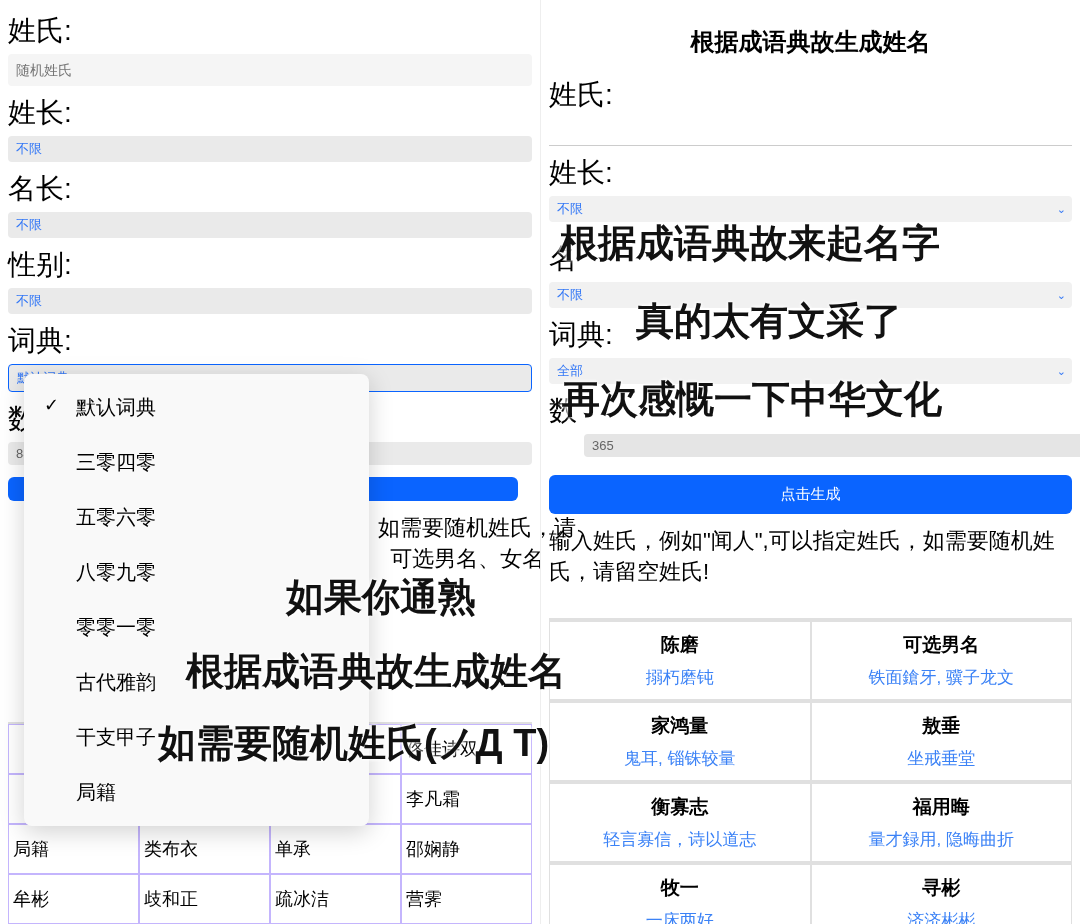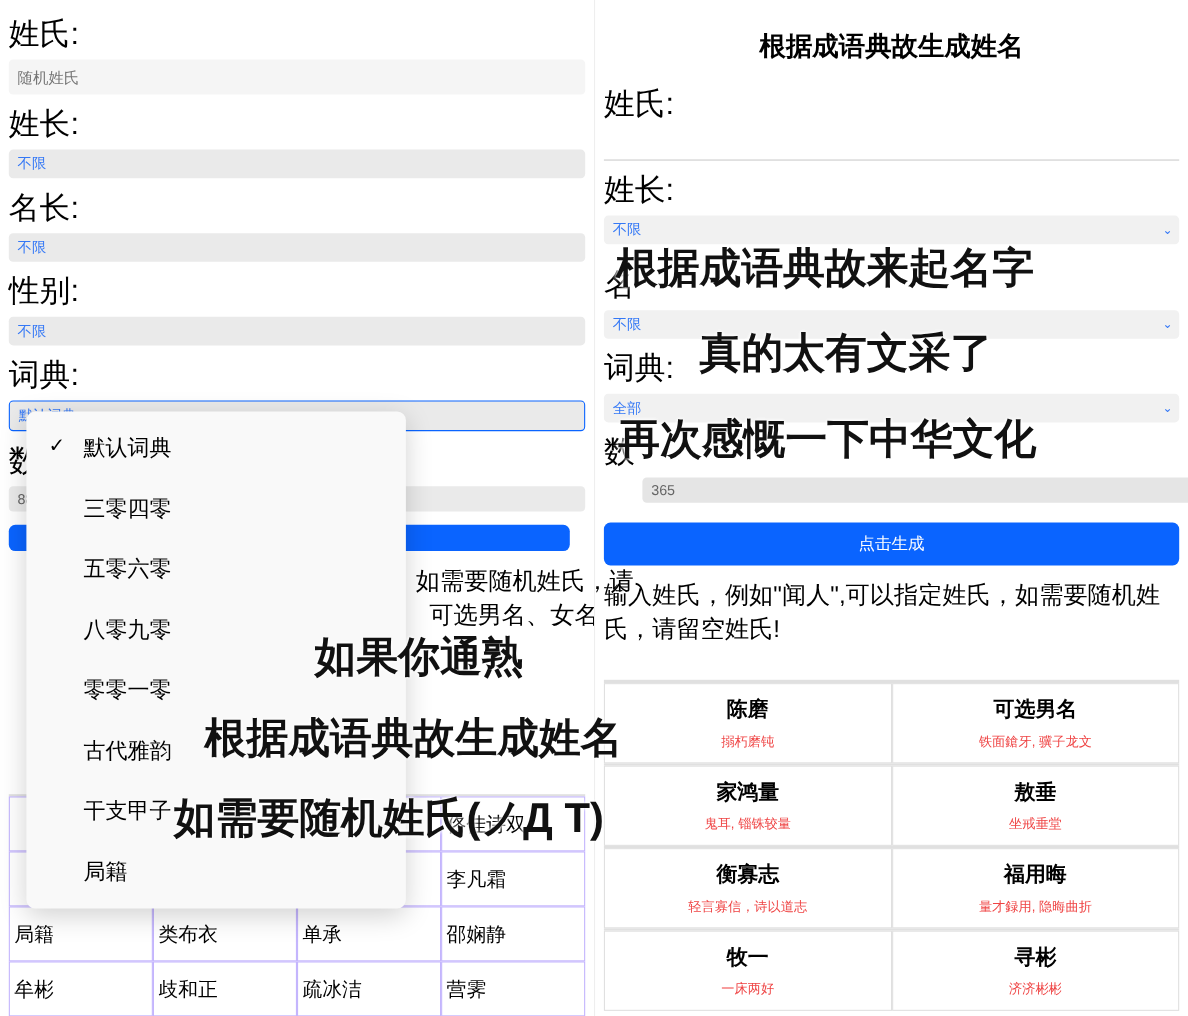--- a/index.html
+++ b/index.html
@@ -20,21 +20,21 @@
 .dropdown-check { position: absolute; left: 20px; top: 14px; font-size: 18px; }
 .overlay-text { position: absolute; font-size: 38px; font-weight: 800; color: #111; z-index: 20; white-space: nowrap; text-shadow: 0 0 4px #fff, 0 0 4px #fff; }
 .name-grid { border-top: 2px solid #e0e0e0; margin-top: 10px; }
 .name-row { display: flex; }
 .name-cell { flex: 1; border: 1px solid #c4b5fd; padding: 12px 4px; text-align: left; font-size: 18px; }
 .result-grid { margin-top: 30px; }
 .result-row { display: flex; border-top: 2px solid #e0e0e0; }
 .result-row:first-child { border-top: 3px solid #e0e0e0; }
 .result-cell { flex: 1; border: 1px solid #e0e0e0; padding: 10px 4px; text-align: center; }
 .result-name { font-size: 19px; font-weight: 600; margin-bottom: 8px; }
-.result-desc { font-size: 12px; color: #ef4444; }
+.result-desc { font-size: 17px; color: #3b82f6; }
 .num-input { width: 100%; background: #eaeaea; border: none; border-radius: 4px; padding: 4px 8px; font-size: 13px; color: #666; }
 .submit-left { width: 510px; background: #0a64ff; height: 24px; border-radius: 6px; margin-top: 12px; }
 </style>
 </head>
 <body>
 
 <div class="container">
 
   <div class="left">
     <div class="field-label">姓氏:</div>

